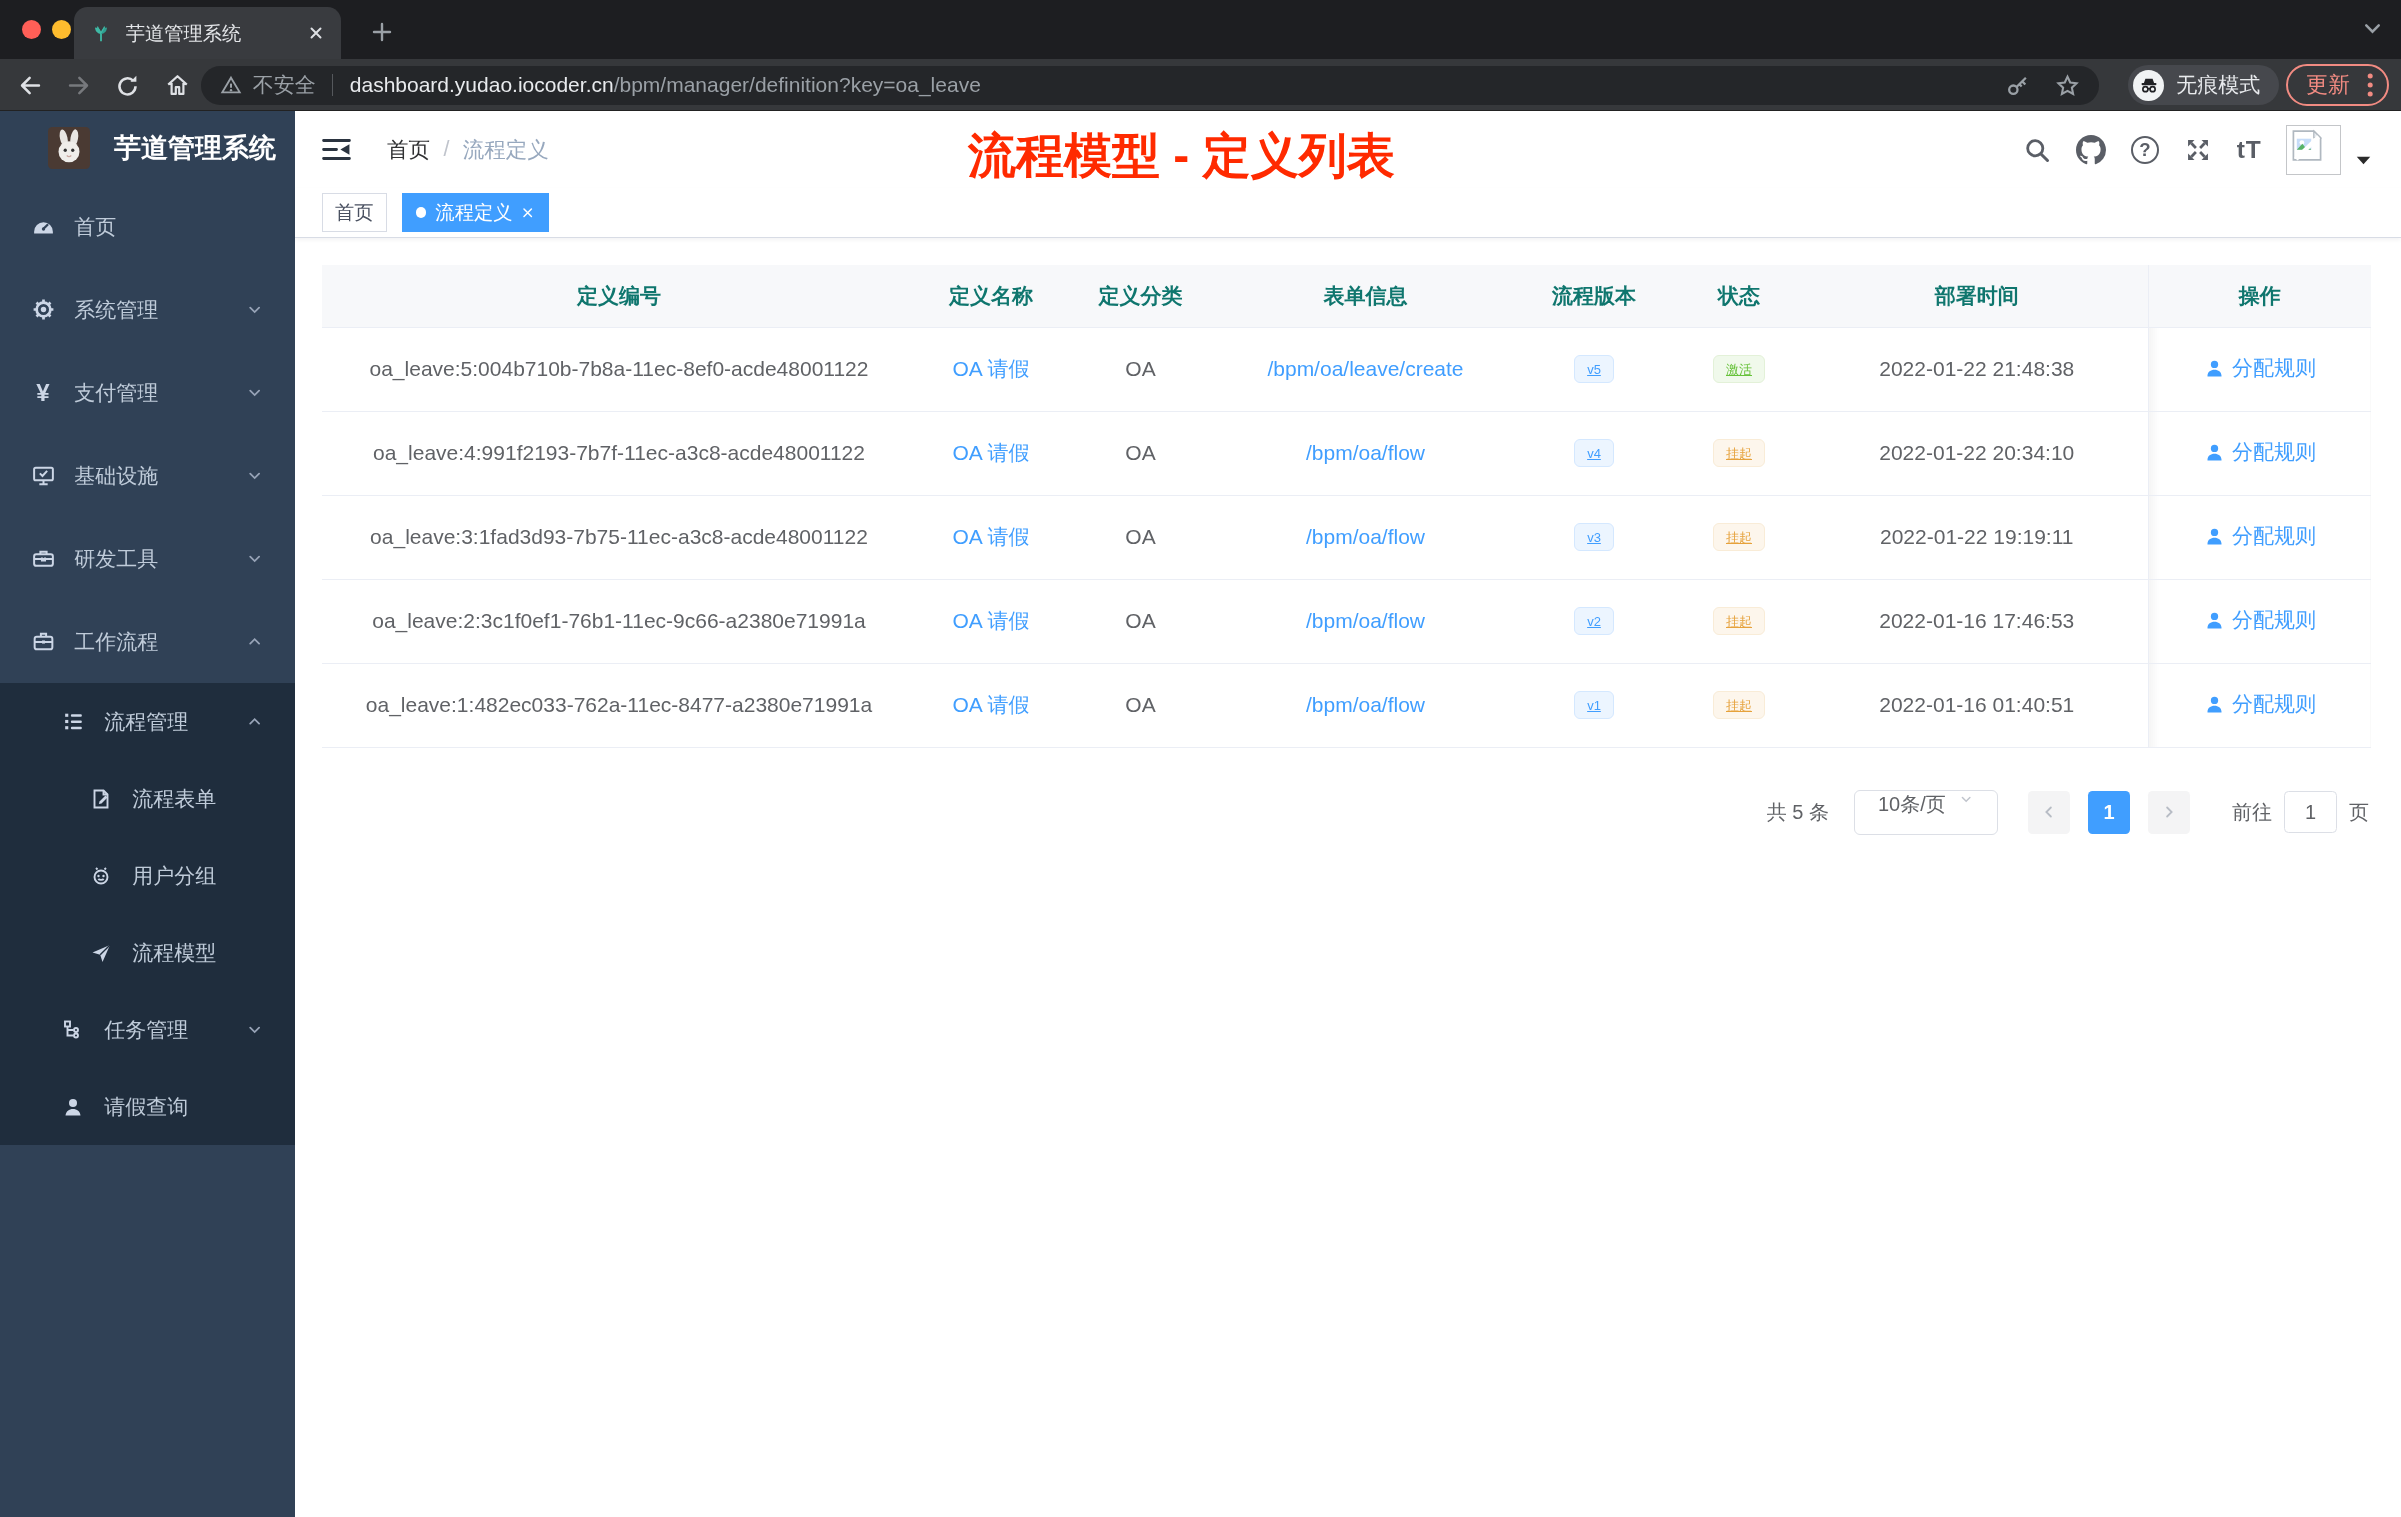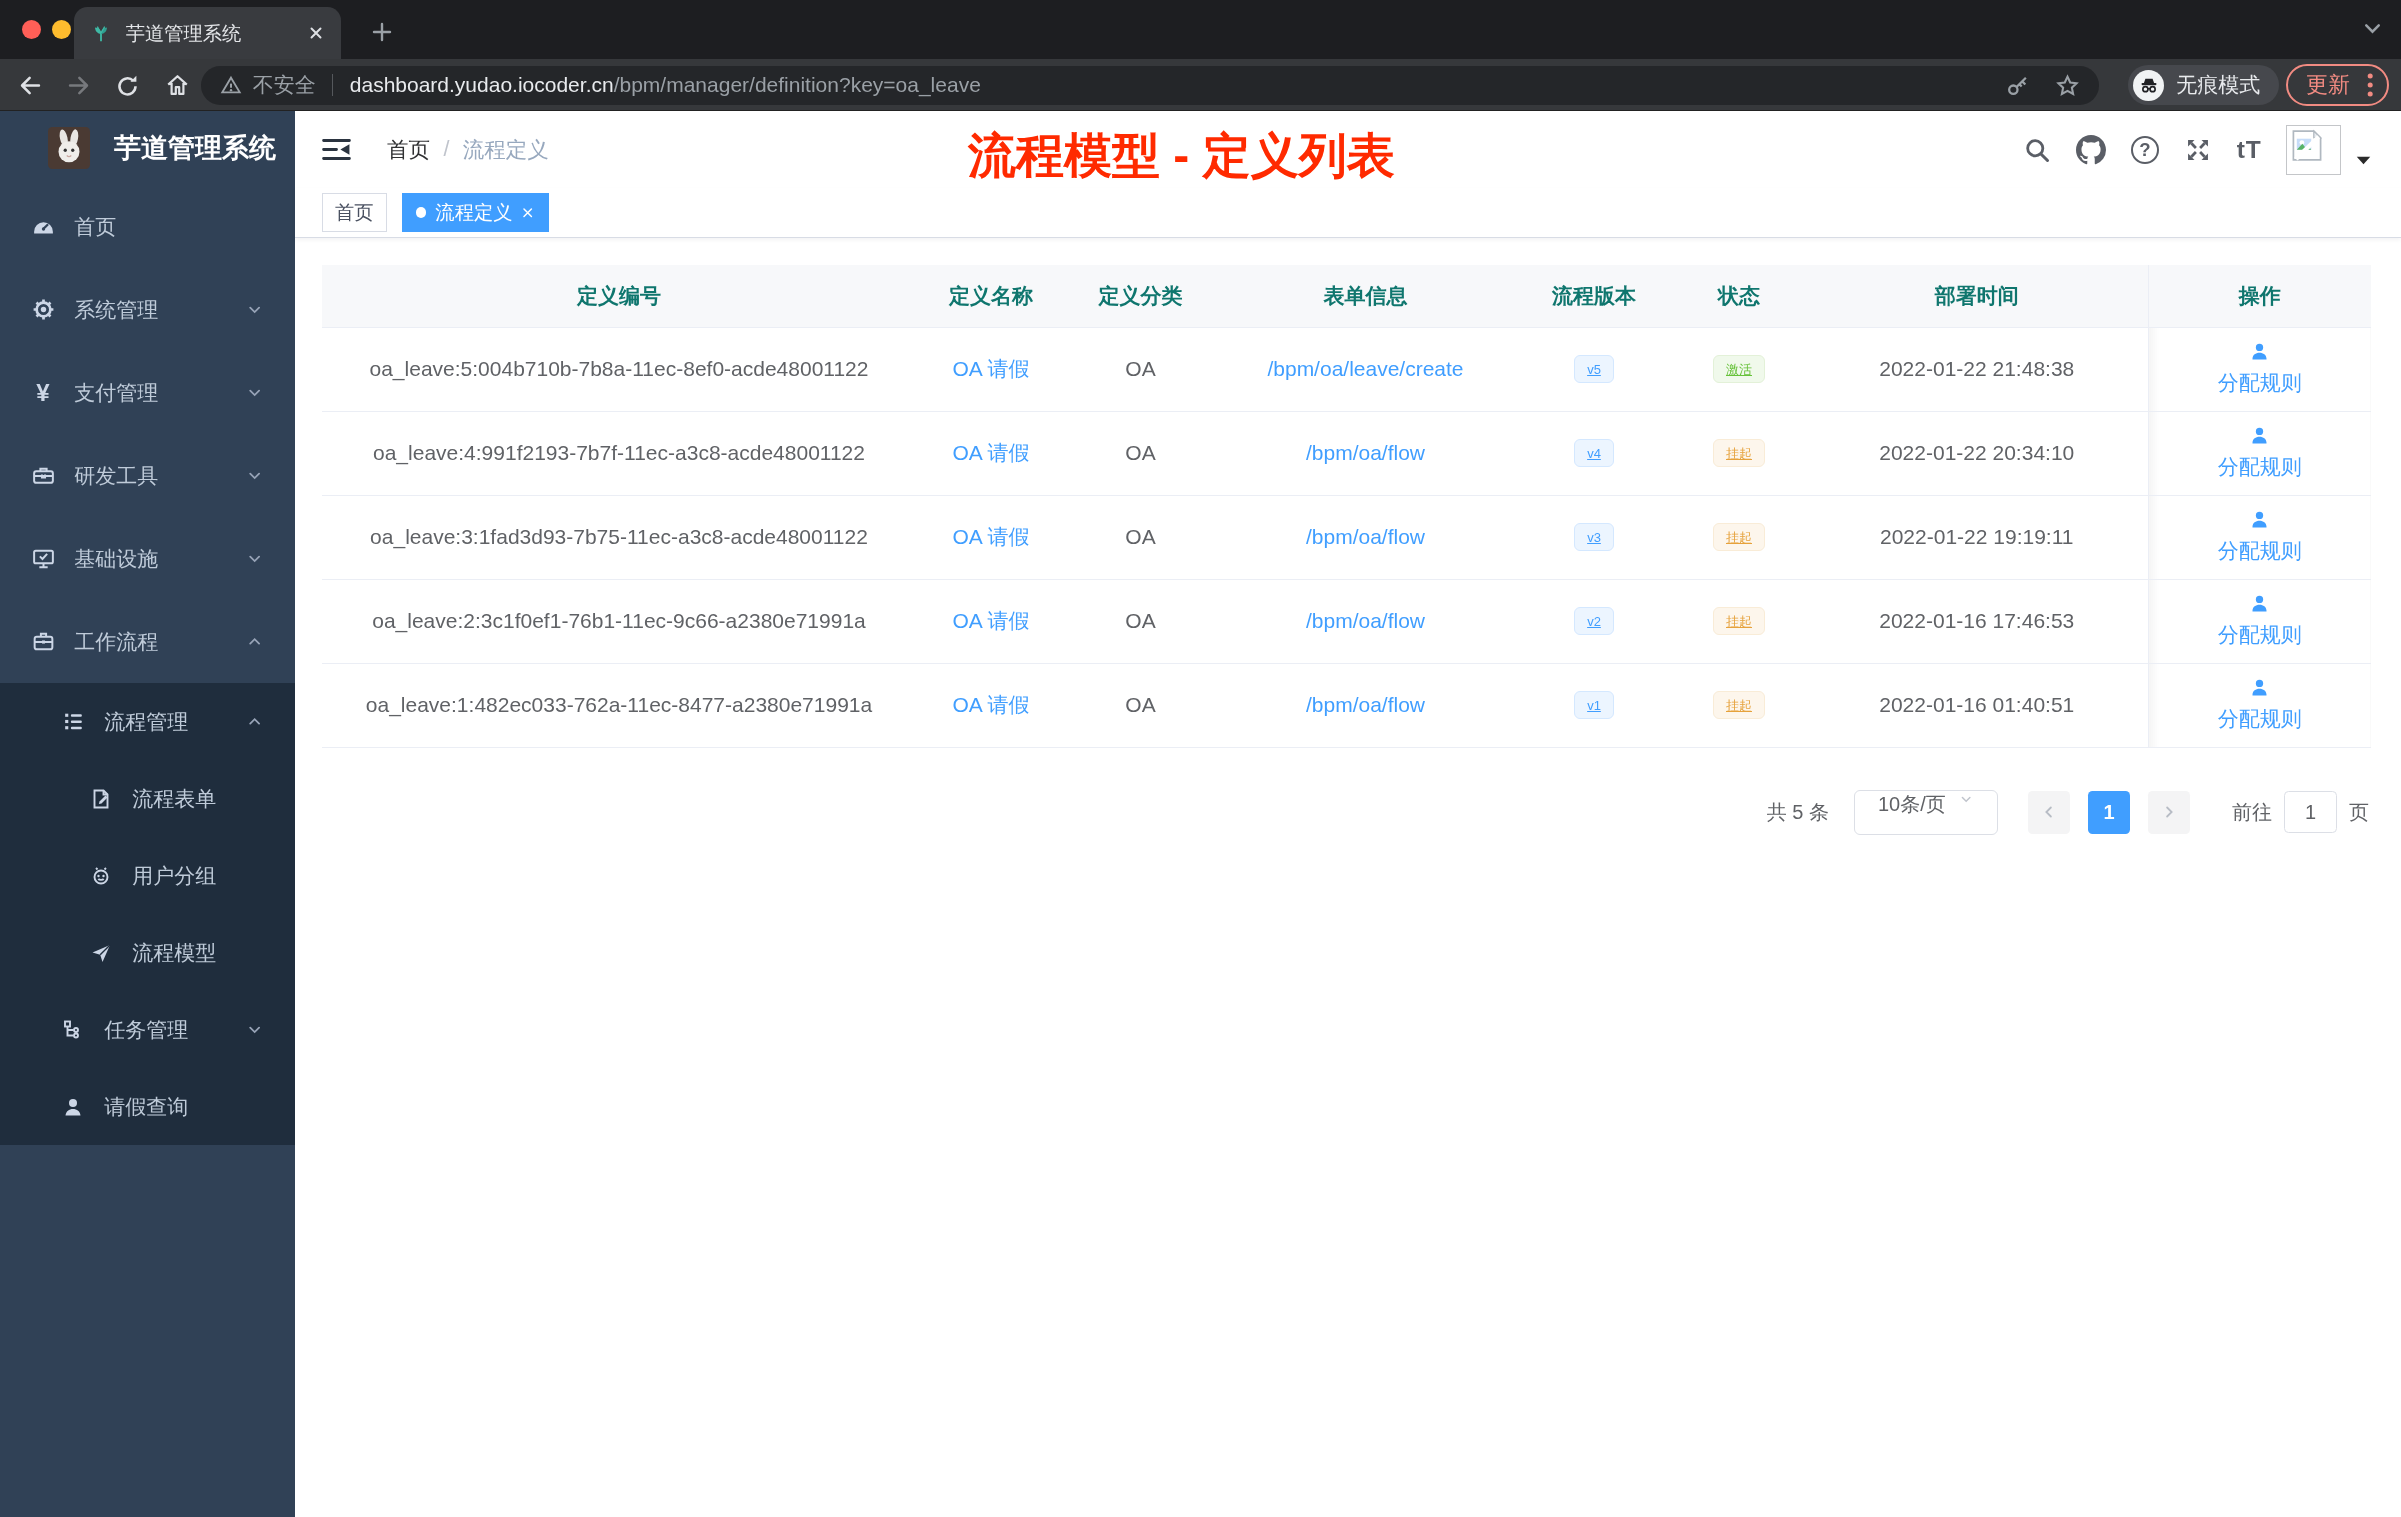--- a/index.html
+++ b/index.html
@@ -77,21 +77,21 @@
   .def-table th { height: 62px; background: #f7f8fa; color: #0f766e; font-weight: bold; font-size: 21px;
                   text-align: center; border-bottom: 1.5px solid #ebeef5; }
   .def-table td { height: 84px; text-align: center; border-bottom: 1.5px solid #ebeef5; white-space: nowrap; overflow: hidden; }
   .col-op { border-left: 1.5px solid #ebeef5; background-image: linear-gradient(to right, rgba(0,0,0,0.04), rgba(0,0,0,0) 10.4px); }
   .def-table th.col-op { background-color: #f7f8fa; }
   a.tbl-link, .tbl-link { color: #409eff; text-decoration: none; cursor: pointer; }
   .badge { display: inline-block; padding: 5.2px 12px; border-radius: 6px; font-size: 13px; line-height: 1.2; text-decoration: underline; }
   .badge.version { background: #ecf5ff; border: 1.5px solid #d4e8ff; color: #409eff; }
   .badge.success { background: #f0f9eb; border: 1.5px solid #e3f1d8; color: #67c23a; }
   .badge.warning { background: #fdf6ec; border: 1.5px solid #f9ecd7; color: #e6a23c; }
-  .op-link { display: inline-flex; align-items: center; gap: 7.4px; color: #409eff; cursor: pointer; flex-direction: column; }
+  .op-link { display: inline-flex; align-items: center; gap: 7.4px; color: #409eff; cursor: pointer; }
 
   .pagination { width: 2047px; display: flex; justify-content: flex-end; align-items: center; margin-top: 42px;
                 font-size: 20px; color: #606266; }
   .pg-total { margin-right: 25px; }
   .size-select { width: 144px; height: 45px; border: 1.5px solid #dcdfe6; border-radius: 6px; display: flex;
                  justify-content: center; gap: 12px; margin-right: 30px; color: #606266; cursor: pointer; }
   .pg-btn { width: 42px; height: 43px; background: #f4f4f5; border-radius: 4.5px; display: flex; align-items: center;
             justify-content: center; color: #b7bcc5; margin-right: 18px; cursor: pointer; }
   .pg-cur { width: 42px; height: 43px; background: #409eff; border-radius: 4.5px; color: #fff; display: flex;
             align-items: center; justify-content: center; font-weight: bold; margin-right: 18px; }
@@ -270,43 +270,43 @@
               <svg width="19.3" height="19.3" viewBox="0 0 24 24">
                 <path d="M6.5 9.5l5.5 5.5 5.5-5.5" fill="none" stroke="currentColor" stroke-width="2.2" stroke-linecap="round"></path>
               </svg>
             </span>
         </div>
 
         <div class="menu-item lvl0">
           <span class="mi-icon">
             <svg width="25" height="25" viewBox="0 0 24 24">
                 <g fill="none" stroke="currentColor" stroke-width="1.9">
-                  <rect x="3" y="8" width="18" height="11" rx="2"></rect>
-                  <path d="M9 8V5.5h6V8M3 12.5h18M10.5 11v3h3v-3"></path>
+                  <rect x="3" y="4.5" width="18" height="12" rx="1.5"></rect>
+                  <path d="M12 16.5V20M8 20.5h8M8.5 10l2.5 2.5 4.5-5"></path>
                 </g>
               </svg>
           </span>
-          <span class="mi-label">研发工具</span>
+          <span class="mi-label">基础设施</span>
           <span class="chev down">
               <svg width="19.3" height="19.3" viewBox="0 0 24 24">
                 <path d="M6.5 9.5l5.5 5.5 5.5-5.5" fill="none" stroke="currentColor" stroke-width="2.2" stroke-linecap="round"></path>
               </svg>
             </span>
         </div>
 
         <div class="menu-item lvl0">
           <span class="mi-icon">
             <svg width="25" height="25" viewBox="0 0 24 24">
                 <g fill="none" stroke="currentColor" stroke-width="1.9">
-                  <rect x="3" y="4.5" width="18" height="12" rx="1.5"></rect>
-                  <path d="M12 16.5V20M8 20.5h8M8.5 10l2.5 2.5 4.5-5"></path>
+                  <rect x="3" y="8" width="18" height="11" rx="2"></rect>
+                  <path d="M9 8V5.5h6V8M3 12.5h18M10.5 11v3h3v-3"></path>
                 </g>
               </svg>
           </span>
-          <span class="mi-label">基础设施</span>
+          <span class="mi-label">研发工具</span>
           <span class="chev down">
               <svg width="19.3" height="19.3" viewBox="0 0 24 24">
                 <path d="M6.5 9.5l5.5 5.5 5.5-5.5" fill="none" stroke="currentColor" stroke-width="2.2" stroke-linecap="round"></path>
               </svg>
             </span>
         </div>
 
         <div class="menu-item lvl0">
           <span class="mi-icon">
             <svg width="25" height="25" viewBox="0 0 24 24">

